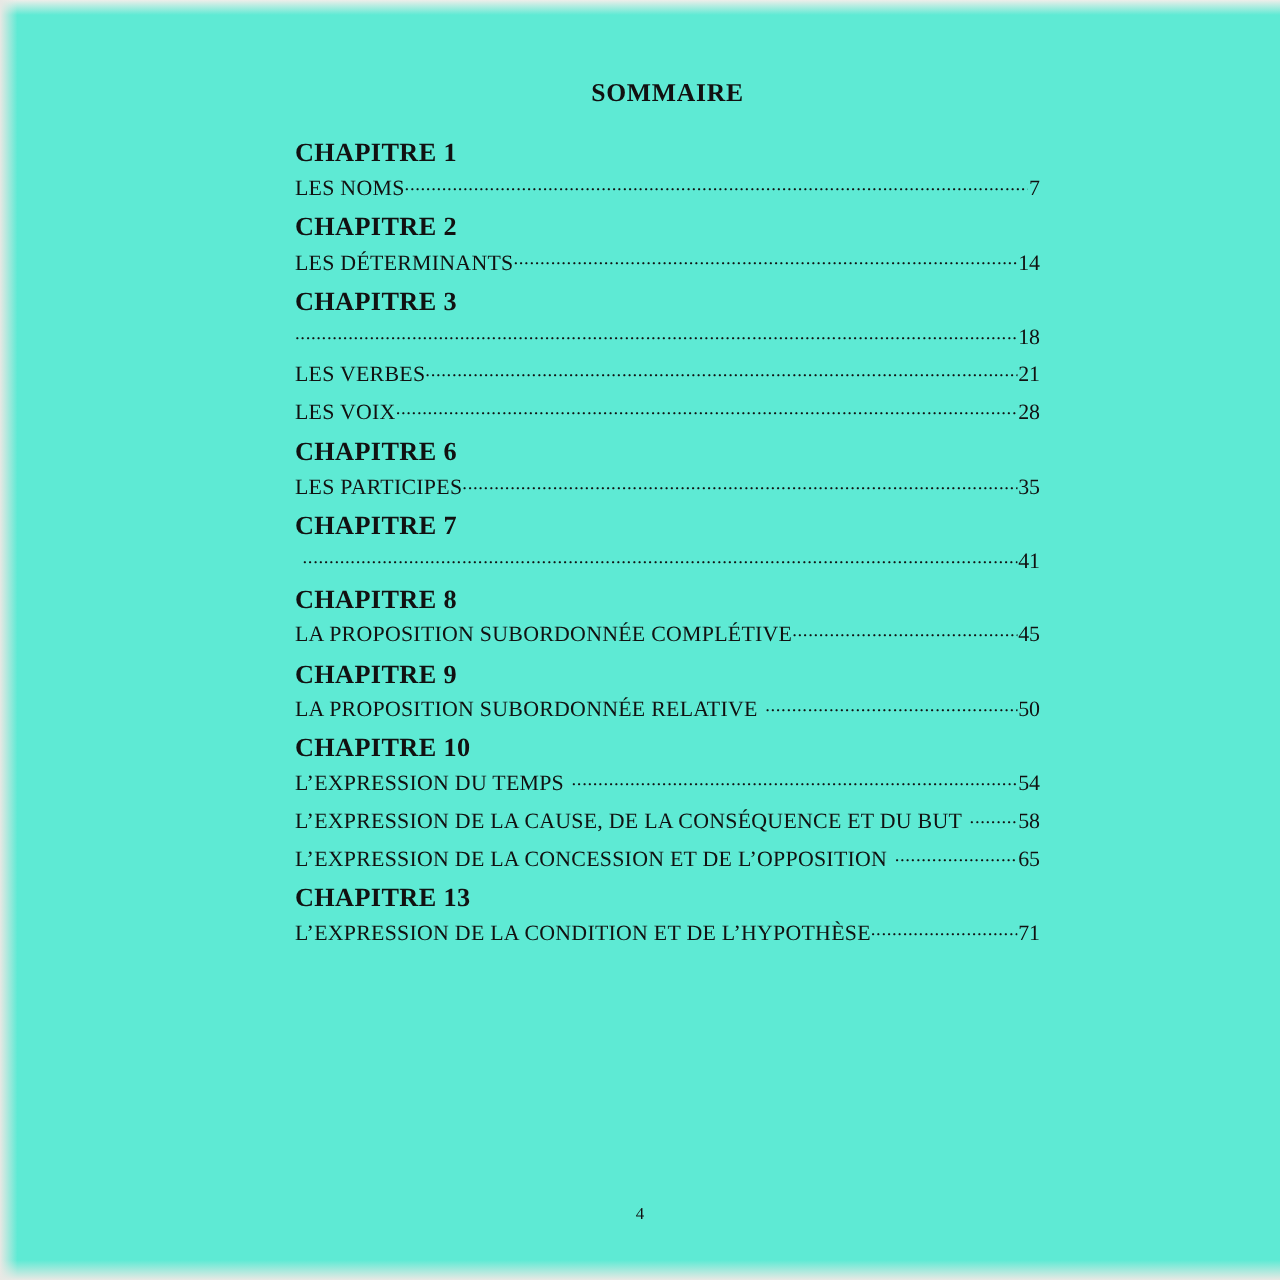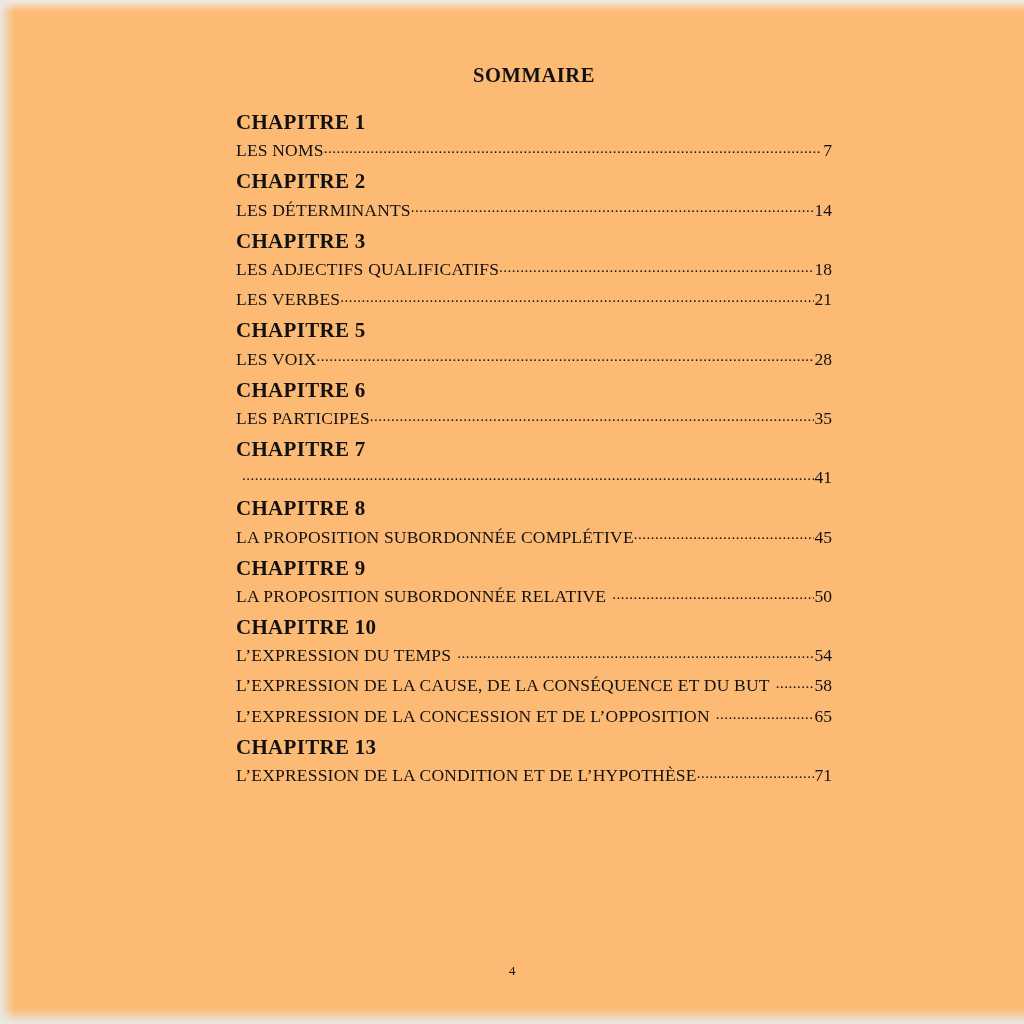--- a/index.html
+++ b/index.html
@@ -19,21 +19,21 @@
     width: 1024px;
     height: 1024px;
     background: #fdfdfb;
   }
   .sheet {
     position: absolute;
     left: 0;
     top: 0;
     width: 1024px;
     height: 1024px;
-    background: #fdba74;
+    background: #5eead4;
   }
   .content {
     position: absolute;
     left: 236px;
     top: 64px;
     width: 596px;
   }
   .doc-title {
     text-align: center;
     font-weight: bold;
@@ -138,34 +138,32 @@
             <div class="chapter-label">CHAPITRE 2</div>
             <div class="entry-line">
               <span class="entry-title">LES DÉTERMINANTS</span>
               <span class="leader">............................................................................................................................................................................................................................</span>
               <span class="entry-page">14</span>
             </div>
           </div>
           <div class="toc-entry">
             <div class="chapter-label">CHAPITRE 3</div>
             <div class="entry-line">
-              <span class="entry-title">LES ADJECTIFS QUALIFICATIFS</span>
               <span class="leader">............................................................................................................................................................................................................................</span>
               <span class="entry-page">18</span>
             </div>
           </div>
           <div class="toc-entry">
             <div class="entry-line">
               <span class="entry-title">LES VERBES</span>
               <span class="leader">............................................................................................................................................................................................................................</span>
               <span class="entry-page">21</span>
             </div>
           </div>
           <div class="toc-entry">
-            <div class="chapter-label">CHAPITRE 5</div>
             <div class="entry-line">
               <span class="entry-title">LES VOIX</span>
               <span class="leader">............................................................................................................................................................................................................................</span>
               <span class="entry-page">28</span>
             </div>
           </div>
           <div class="toc-entry">
             <div class="chapter-label">CHAPITRE 6</div>
             <div class="entry-line">
               <span class="entry-title">LES PARTICIPES</span>

